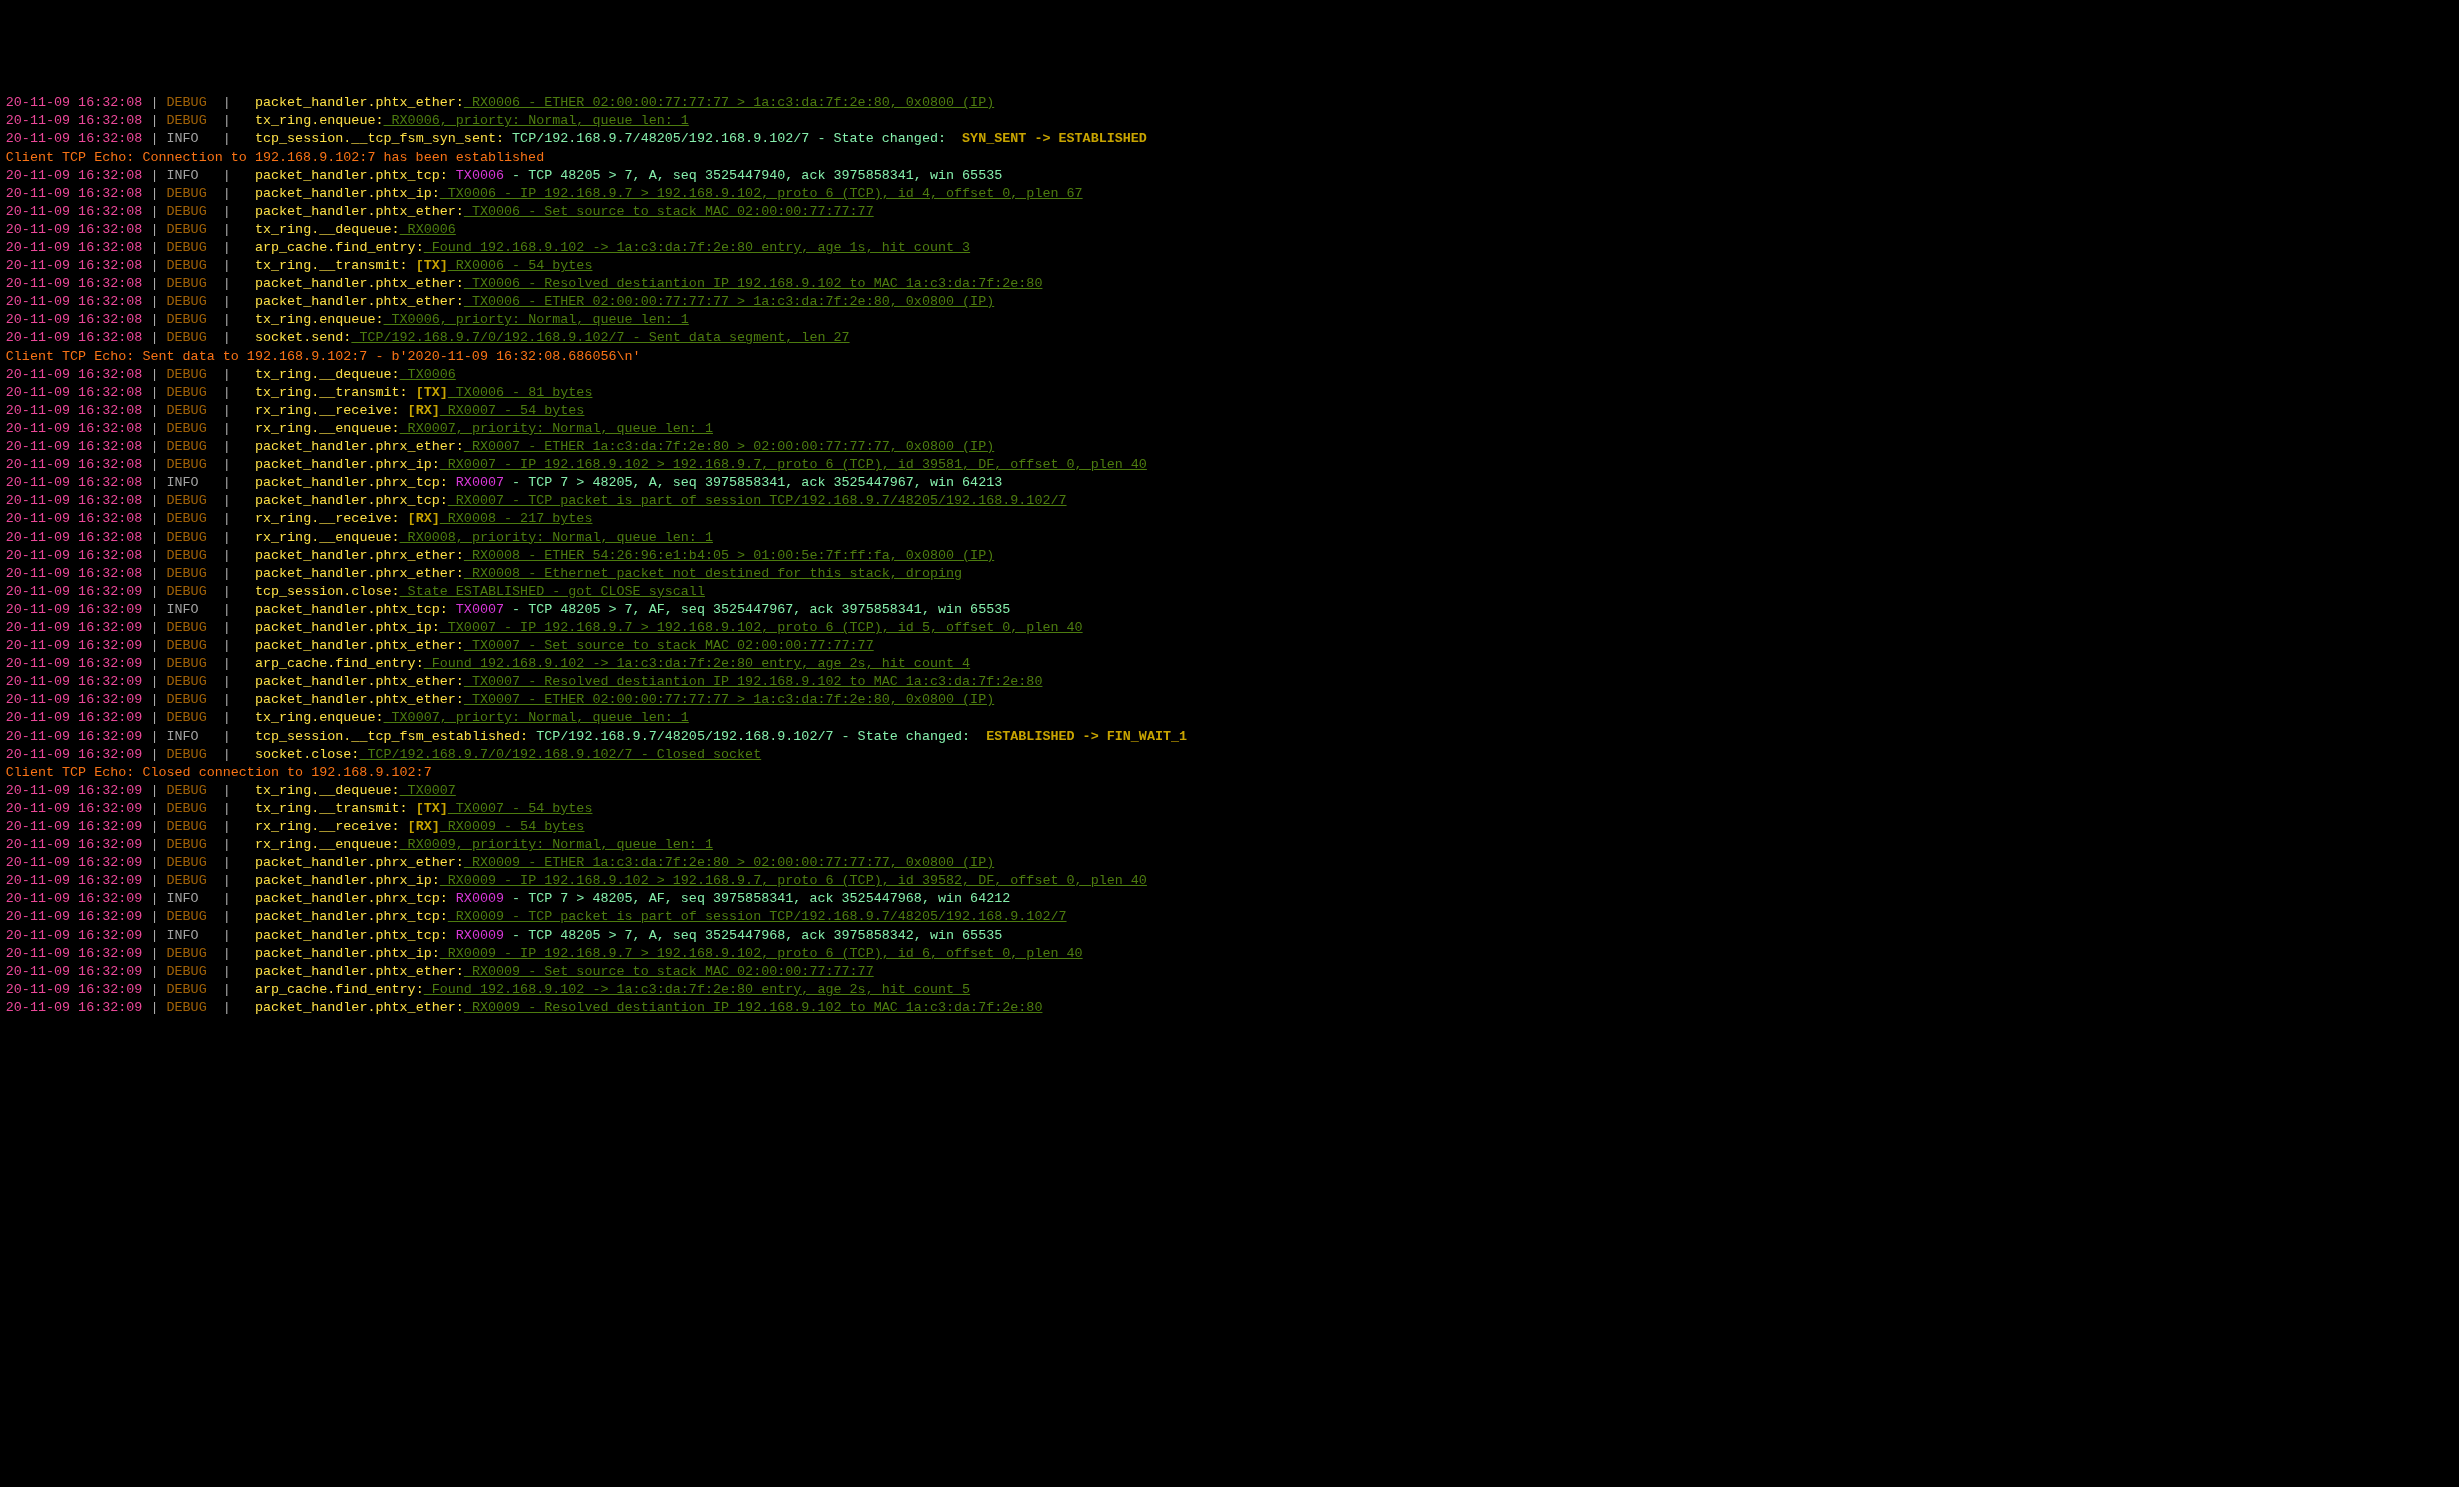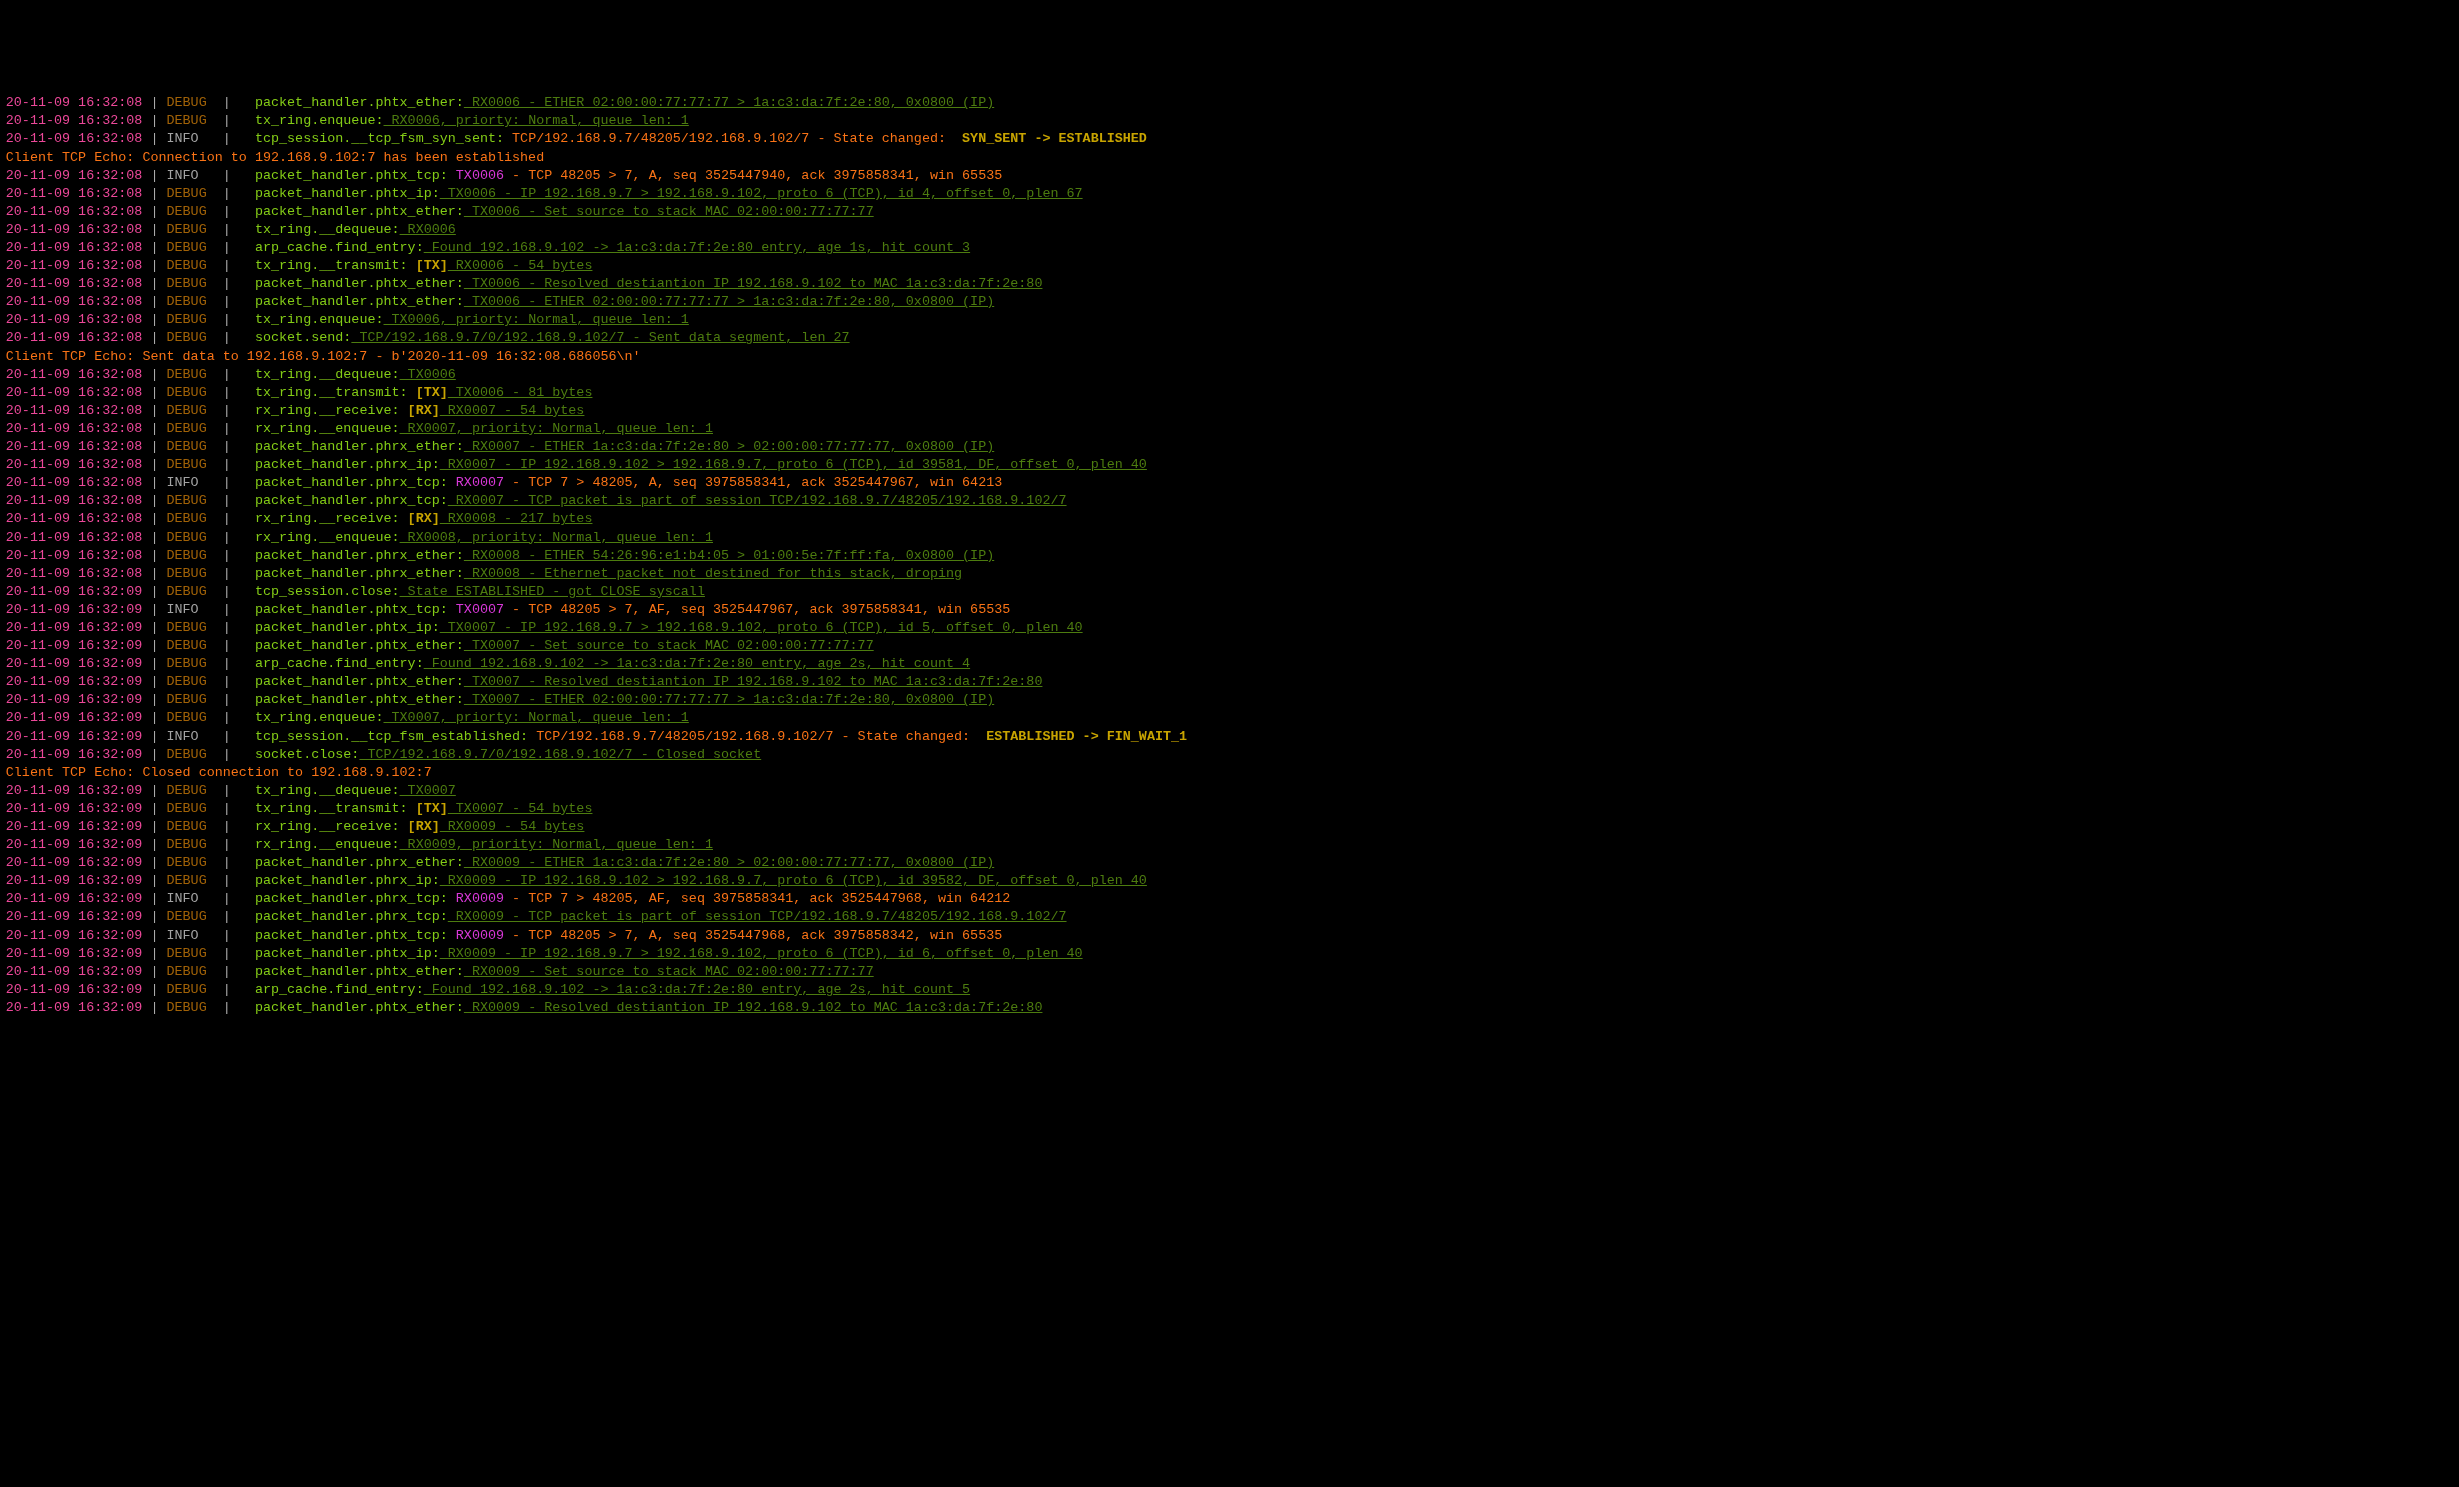--- a/index.html
+++ b/index.html
@@ -11,25 +11,25 @@
     font-size: 13.4px;
     line-height: 1.35;
     white-space: pre;
   }
   #terminal {
     padding: 3.8px 5.8px;
   }
   .ts   { color: #ec4899; }     
   .lvl-debug { color: #a16207; }
   .lvl-info  { color: #a3a3a3; }
-  .mod  { color: #84cc16; text-align: right; }     
+  .mod  { color: #fde047; text-align: right; }     
   .msg  { color: #4d7c0f; text-decoration: underline; }     
   .magenta { color: #d838d8; }  
   .yellow  { color: #c8a400; font-weight: bold; }  
-  .white   { color: #f97316; text-align: right; }  
+  .white   { color: #86efac; text-align: right; }  
   .plain   { color: #f97316; }  
   .sep     { color: #aaaaaa; }  
 </style>
 </head>
 <body>
 
 
 
 <div id="terminal"><div><span class="ts">20-11-09 16:32:08</span><span class="sep"> | </span><span class="lvl-debug">DEBUG  </span><span class="sep">|   </span><span class="mod">packet_handler.phtx_ether:</span><span class="msg"> RX0006 - ETHER 02:00:00:77:77:77 &gt; 1a:c3:da:7f:2e:80, 0x0800 (IP)</span></div><div><span class="ts">20-11-09 16:32:08</span><span class="sep"> | </span><span class="lvl-debug">DEBUG  </span><span class="sep">|   </span><span class="mod">tx_ring.enqueue:</span><span class="msg"> RX0006, priorty: Normal, queue len: 1</span></div><div><span class="ts">20-11-09 16:32:08</span><span class="sep"> | </span><span class="lvl-info">INFO   </span><span class="sep">|   </span><span class="mod">tcp_session.__tcp_fsm_syn_sent:</span><span class="white"> TCP/192.168.9.7/48205/192.168.9.102/7 - State changed:  </span><span class="yellow">SYN_SENT -&gt; ESTABLISHED</span></div><div><span class="plain">Client TCP Echo: Connection to 192.168.9.102:7 has been established</span></div><div><span class="ts">20-11-09 16:32:08</span><span class="sep"> | </span><span class="lvl-info">INFO   </span><span class="sep">|   </span><span class="mod">packet_handler.phtx_tcp:</span><span class="magenta"> TX0006</span><span class="white"> - TCP 48205 &gt; 7, A, seq 3525447940, ack 3975858341, win 65535</span></div><div><span class="ts">20-11-09 16:32:08</span><span class="sep"> | </span><span class="lvl-debug">DEBUG  </span><span class="sep">|   </span><span class="mod">packet_handler.phtx_ip:</span><span class="msg"> TX0006 - IP 192.168.9.7 &gt; 192.168.9.102, proto 6 (TCP), id 4, offset 0, plen 67</span></div><div><span class="ts">20-11-09 16:32:08</span><span class="sep"> | </span><span class="lvl-debug">DEBUG  </span><span class="sep">|   </span><span class="mod">packet_handler.phtx_ether:</span><span class="msg"> TX0006 - Set source to stack MAC 02:00:00:77:77:77</span></div><div><span class="ts">20-11-09 16:32:08</span><span class="sep"> | </span><span class="lvl-debug">DEBUG  </span><span class="sep">|   </span><span class="mod">tx_ring.__dequeue:</span><span class="msg"> RX0006</span></div><div><span class="ts">20-11-09 16:32:08</span><span class="sep"> | </span><span class="lvl-debug">DEBUG  </span><span class="sep">|   </span><span class="mod">arp_cache.find_entry:</span><span class="msg"> Found 192.168.9.102 -&gt; 1a:c3:da:7f:2e:80 entry, age 1s, hit_count 3</span></div><div><span class="ts">20-11-09 16:32:08</span><span class="sep"> | </span><span class="lvl-debug">DEBUG  </span><span class="sep">|   </span><span class="mod">tx_ring.__transmit:</span><span class="yellow"> [TX]</span><span class="msg"> RX0006 - 54 bytes</span></div><div><span class="ts">20-11-09 16:32:08</span><span class="sep"> | </span><span class="lvl-debug">DEBUG  </span><span class="sep">|   </span><span class="mod">packet_handler.phtx_ether:</span><span class="msg"> TX0006 - Resolved destiantion IP 192.168.9.102 to MAC 1a:c3:da:7f:2e:80</span></div><div><span class="ts">20-11-09 16:32:08</span><span class="sep"> | </span><span class="lvl-debug">DEBUG  </span><span class="sep">|   </span><span class="mod">packet_handler.phtx_ether:</span><span class="msg"> TX0006 - ETHER 02:00:00:77:77:77 &gt; 1a:c3:da:7f:2e:80, 0x0800 (IP)</span></div><div><span class="ts">20-11-09 16:32:08</span><span class="sep"> | </span><span class="lvl-debug">DEBUG  </span><span class="sep">|   </span><span class="mod">tx_ring.enqueue:</span><span class="msg"> TX0006, priorty: Normal, queue len: 1</span></div><div><span class="ts">20-11-09 16:32:08</span><span class="sep"> | </span><span class="lvl-debug">DEBUG  </span><span class="sep">|   </span><span class="mod">socket.send:</span><span class="msg"> TCP/192.168.9.7/0/192.168.9.102/7 - Sent data segment, len 27</span></div><div><span class="plain">Client TCP Echo: Sent data to 192.168.9.102:7 - b'2020-11-09 16:32:08.686056\n'</span></div><div><span class="ts">20-11-09 16:32:08</span><span class="sep"> | </span><span class="lvl-debug">DEBUG  </span><span class="sep">|   </span><span class="mod">tx_ring.__dequeue:</span><span class="msg"> TX0006</span></div><div><span class="ts">20-11-09 16:32:08</span><span class="sep"> | </span><span class="lvl-debug">DEBUG  </span><span class="sep">|   </span><span class="mod">tx_ring.__transmit:</span><span class="yellow"> [TX]</span><span class="msg"> TX0006 - 81 bytes</span></div><div><span class="ts">20-11-09 16:32:08</span><span class="sep"> | </span><span class="lvl-debug">DEBUG  </span><span class="sep">|   </span><span class="mod">rx_ring.__receive:</span><span class="yellow"> [RX]</span><span class="msg"> RX0007 - 54 bytes</span></div><div><span class="ts">20-11-09 16:32:08</span><span class="sep"> | </span><span class="lvl-debug">DEBUG  </span><span class="sep">|   </span><span class="mod">rx_ring.__enqueue:</span><span class="msg"> RX0007, priority: Normal, queue len: 1</span></div><div><span class="ts">20-11-09 16:32:08</span><span class="sep"> | </span><span class="lvl-debug">DEBUG  </span><span class="sep">|   </span><span class="mod">packet_handler.phrx_ether:</span><span class="msg"> RX0007 - ETHER 1a:c3:da:7f:2e:80 &gt; 02:00:00:77:77:77, 0x0800 (IP)</span></div><div><span class="ts">20-11-09 16:32:08</span><span class="sep"> | </span><span class="lvl-debug">DEBUG  </span><span class="sep">|   </span><span class="mod">packet_handler.phrx_ip:</span><span class="msg"> RX0007 - IP 192.168.9.102 &gt; 192.168.9.7, proto 6 (TCP), id 39581, DF, offset 0, plen 40</span></div><div><span class="ts">20-11-09 16:32:08</span><span class="sep"> | </span><span class="lvl-info">INFO   </span><span class="sep">|   </span><span class="mod">packet_handler.phrx_tcp:</span><span class="magenta"> RX0007</span><span class="white"> - TCP 7 &gt; 48205, A, seq 3975858341, ack 3525447967, win 64213</span></div><div><span class="ts">20-11-09 16:32:08</span><span class="sep"> | </span><span class="lvl-debug">DEBUG  </span><span class="sep">|   </span><span class="mod">packet_handler.phrx_tcp:</span><span class="msg"> RX0007 - TCP packet is part of session TCP/192.168.9.7/48205/192.168.9.102/7</span></div><div><span class="ts">20-11-09 16:32:08</span><span class="sep"> | </span><span class="lvl-debug">DEBUG  </span><span class="sep">|   </span><span class="mod">rx_ring.__receive:</span><span class="yellow"> [RX]</span><span class="msg"> RX0008 - 217 bytes</span></div><div><span class="ts">20-11-09 16:32:08</span><span class="sep"> | </span><span class="lvl-debug">DEBUG  </span><span class="sep">|   </span><span class="mod">rx_ring.__enqueue:</span><span class="msg"> RX0008, priority: Normal, queue len: 1</span></div><div><span class="ts">20-11-09 16:32:08</span><span class="sep"> | </span><span class="lvl-debug">DEBUG  </span><span class="sep">|   </span><span class="mod">packet_handler.phrx_ether:</span><span class="msg"> RX0008 - ETHER 54:26:96:e1:b4:05 &gt; 01:00:5e:7f:ff:fa, 0x0800 (IP)</span></div><div><span class="ts">20-11-09 16:32:08</span><span class="sep"> | </span><span class="lvl-debug">DEBUG  </span><span class="sep">|   </span><span class="mod">packet_handler.phrx_ether:</span><span class="msg"> RX0008 - Ethernet packet not destined for this stack, droping</span></div><div><span class="ts">20-11-09 16:32:09</span><span class="sep"> | </span><span class="lvl-debug">DEBUG  </span><span class="sep">|   </span><span class="mod">tcp_session.close:</span><span class="msg"> State ESTABLISHED - got CLOSE syscall</span></div><div><span class="ts">20-11-09 16:32:09</span><span class="sep"> | </span><span class="lvl-info">INFO   </span><span class="sep">|   </span><span class="mod">packet_handler.phtx_tcp:</span><span class="magenta"> TX0007</span><span class="white"> - TCP 48205 &gt; 7, AF, seq 3525447967, ack 3975858341, win 65535</span></div><div><span class="ts">20-11-09 16:32:09</span><span class="sep"> | </span><span class="lvl-debug">DEBUG  </span><span class="sep">|   </span><span class="mod">packet_handler.phtx_ip:</span><span class="msg"> TX0007 - IP 192.168.9.7 &gt; 192.168.9.102, proto 6 (TCP), id 5, offset 0, plen 40</span></div><div><span class="ts">20-11-09 16:32:09</span><span class="sep"> | </span><span class="lvl-debug">DEBUG  </span><span class="sep">|   </span><span class="mod">packet_handler.phtx_ether:</span><span class="msg"> TX0007 - Set source to stack MAC 02:00:00:77:77:77</span></div><div><span class="ts">20-11-09 16:32:09</span><span class="sep"> | </span><span class="lvl-debug">DEBUG  </span><span class="sep">|   </span><span class="mod">arp_cache.find_entry:</span><span class="msg"> Found 192.168.9.102 -&gt; 1a:c3:da:7f:2e:80 entry, age 2s, hit_count 4</span></div><div><span class="ts">20-11-09 16:32:09</span><span class="sep"> | </span><span class="lvl-debug">DEBUG  </span><span class="sep">|   </span><span class="mod">packet_handler.phtx_ether:</span><span class="msg"> TX0007 - Resolved destiantion IP 192.168.9.102 to MAC 1a:c3:da:7f:2e:80</span></div><div><span class="ts">20-11-09 16:32:09</span><span class="sep"> | </span><span class="lvl-debug">DEBUG  </span><span class="sep">|   </span><span class="mod">packet_handler.phtx_ether:</span><span class="msg"> TX0007 - ETHER 02:00:00:77:77:77 &gt; 1a:c3:da:7f:2e:80, 0x0800 (IP)</span></div><div><span class="ts">20-11-09 16:32:09</span><span class="sep"> | </span><span class="lvl-debug">DEBUG  </span><span class="sep">|   </span><span class="mod">tx_ring.enqueue:</span><span class="msg"> TX0007, priorty: Normal, queue len: 1</span></div><div><span class="ts">20-11-09 16:32:09</span><span class="sep"> | </span><span class="lvl-info">INFO   </span><span class="sep">|   </span><span class="mod">tcp_session.__tcp_fsm_established:</span><span class="white"> TCP/192.168.9.7/48205/192.168.9.102/7 - State changed:  </span><span class="yellow">ESTABLISHED -&gt; FIN_WAIT_1</span></div><div><span class="ts">20-11-09 16:32:09</span><span class="sep"> | </span><span class="lvl-debug">DEBUG  </span><span class="sep">|   </span><span class="mod">socket.close:</span><span class="msg"> TCP/192.168.9.7/0/192.168.9.102/7 - Closed socket</span></div><div><span class="plain">Client TCP Echo: Closed connection to 192.168.9.102:7</span></div><div><span class="ts">20-11-09 16:32:09</span><span class="sep"> | </span><span class="lvl-debug">DEBUG  </span><span class="sep">|   </span><span class="mod">tx_ring.__dequeue:</span><span class="msg"> TX0007</span></div><div><span class="ts">20-11-09 16:32:09</span><span class="sep"> | </span><span class="lvl-debug">DEBUG  </span><span class="sep">|   </span><span class="mod">tx_ring.__transmit:</span><span class="yellow"> [TX]</span><span class="msg"> TX0007 - 54 bytes</span></div><div><span class="ts">20-11-09 16:32:09</span><span class="sep"> | </span><span class="lvl-debug">DEBUG  </span><span class="sep">|   </span><span class="mod">rx_ring.__receive:</span><span class="yellow"> [RX]</span><span class="msg"> RX0009 - 54 bytes</span></div><div><span class="ts">20-11-09 16:32:09</span><span class="sep"> | </span><span class="lvl-debug">DEBUG  </span><span class="sep">|   </span><span class="mod">rx_ring.__enqueue:</span><span class="msg"> RX0009, priority: Normal, queue len: 1</span></div><div><span class="ts">20-11-09 16:32:09</span><span class="sep"> | </span><span class="lvl-debug">DEBUG  </span><span class="sep">|   </span><span class="mod">packet_handler.phrx_ether:</span><span class="msg"> RX0009 - ETHER 1a:c3:da:7f:2e:80 &gt; 02:00:00:77:77:77, 0x0800 (IP)</span></div><div><span class="ts">20-11-09 16:32:09</span><span class="sep"> | </span><span class="lvl-debug">DEBUG  </span><span class="sep">|   </span><span class="mod">packet_handler.phrx_ip:</span><span class="msg"> RX0009 - IP 192.168.9.102 &gt; 192.168.9.7, proto 6 (TCP), id 39582, DF, offset 0, plen 40</span></div><div><span class="ts">20-11-09 16:32:09</span><span class="sep"> | </span><span class="lvl-info">INFO   </span><span class="sep">|   </span><span class="mod">packet_handler.phrx_tcp:</span><span class="magenta"> RX0009</span><span class="white"> - TCP 7 &gt; 48205, AF, seq 3975858341, ack 3525447968, win 64212</span></div><div><span class="ts">20-11-09 16:32:09</span><span class="sep"> | </span><span class="lvl-debug">DEBUG  </span><span class="sep">|   </span><span class="mod">packet_handler.phrx_tcp:</span><span class="msg"> RX0009 - TCP packet is part of session TCP/192.168.9.7/48205/192.168.9.102/7</span></div><div><span class="ts">20-11-09 16:32:09</span><span class="sep"> | </span><span class="lvl-info">INFO   </span><span class="sep">|   </span><span class="mod">packet_handler.phtx_tcp:</span><span class="magenta"> RX0009</span><span class="white"> - TCP 48205 &gt; 7, A, seq 3525447968, ack 3975858342, win 65535</span></div><div><span class="ts">20-11-09 16:32:09</span><span class="sep"> | </span><span class="lvl-debug">DEBUG  </span><span class="sep">|   </span><span class="mod">packet_handler.phtx_ip:</span><span class="msg"> RX0009 - IP 192.168.9.7 &gt; 192.168.9.102, proto 6 (TCP), id 6, offset 0, plen 40</span></div><div><span class="ts">20-11-09 16:32:09</span><span class="sep"> | </span><span class="lvl-debug">DEBUG  </span><span class="sep">|   </span><span class="mod">packet_handler.phtx_ether:</span><span class="msg"> RX0009 - Set source to stack MAC 02:00:00:77:77:77</span></div><div><span class="ts">20-11-09 16:32:09</span><span class="sep"> | </span><span class="lvl-debug">DEBUG  </span><span class="sep">|   </span><span class="mod">arp_cache.find_entry:</span><span class="msg"> Found 192.168.9.102 -&gt; 1a:c3:da:7f:2e:80 entry, age 2s, hit_count 5</span></div><div><span class="ts">20-11-09 16:32:09</span><span class="sep"> | </span><span class="lvl-debug">DEBUG  </span><span class="sep">|   </span><span class="mod">packet_handler.phtx_ether:</span><span class="msg"> RX0009 - Resolved destiantion IP 192.168.9.102 to MAC 1a:c3:da:7f:2e:80</span></div></div>
 

